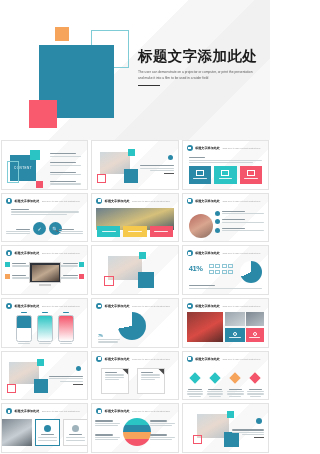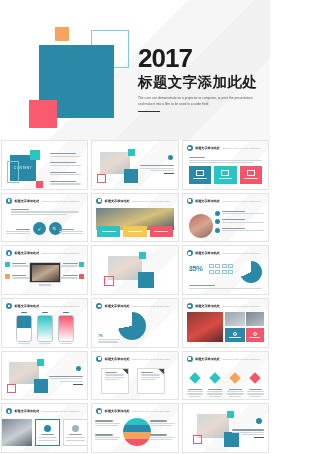--- a/index.html
+++ b/index.html
@@ -67,21 +67,20 @@
 
 <div class="hero">
   <div class="diag"></div>
   <div class="sq sq-outline"></div>
   <div class="sq sq-orange"></div>
   <div class="sq sq-shadow"></div>
   <div class="sq sq-blue"></div>
   <div class="sq sq-pink"></div>
 
   <div class="hero-text">
-    <div class="hero-year">2017</div>
     <div class="hero-cn">标题文字添加此处</div>
     <div class="hero-en">The user can demonstrate on a projector or computer, or print the presentation and make it into a film to be used in a wider field</div>
     <div class="hero-rule"></div>
   </div>
 </div>
 
 <div class="grid">
 
   <div class="slide">
     <div class="sdiag"></div>
@@ -300,21 +299,21 @@
 
   <div class="slide">
     <div class="sdiag"></div>
     <div class="shead">
       <span class="hico">
           <i></i>
         </span>
       <span class="htitle">标题文字添加此处</span>
       <span class="hsub">Click here to add your text content here</span>
     </div>
-    <div class="bigpct" style="position:absolute;left:6px;top:18px;">35%</div>
+    <div class="bigpct" style="position:absolute;left:6px;top:18px;">41%</div>
     <div style="position:absolute;left:26px;top:18px;display:grid;grid-template-columns:repeat(4,1fr);gap:1.5px;">
       <span style="width:5px;height:4px;border:.6px solid #8fc6d6;"></span>
         <span style="width:5px;height:4px;border:.6px solid #8fc6d6;"></span>
         <span style="width:5px;height:4px;border:.6px solid #8fc6d6;"></span>
         <span style="width:5px;height:4px;border:.6px solid #8fc6d6;"></span>
       <span style="width:5px;height:4px;border:.6px solid #8fc6d6;"></span>
         <span style="width:5px;height:4px;border:.6px solid #8fc6d6;"></span>
         <span style="width:5px;height:4px;border:.6px solid #8fc6d6;"></span>
         <span style="width:5px;height:4px;border:.6px solid #8fc6d6;"></span>
     </div>

